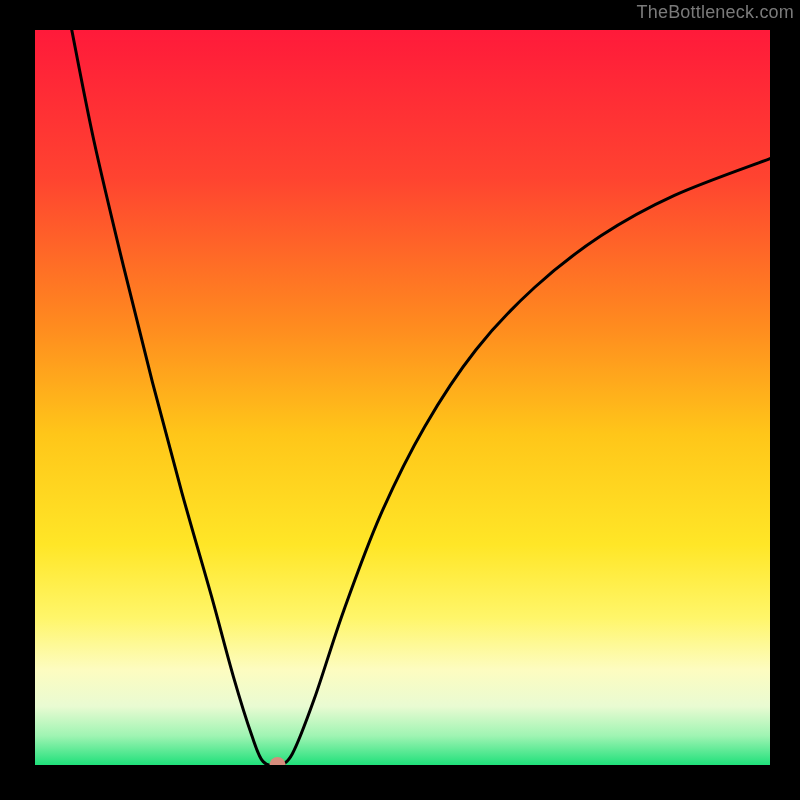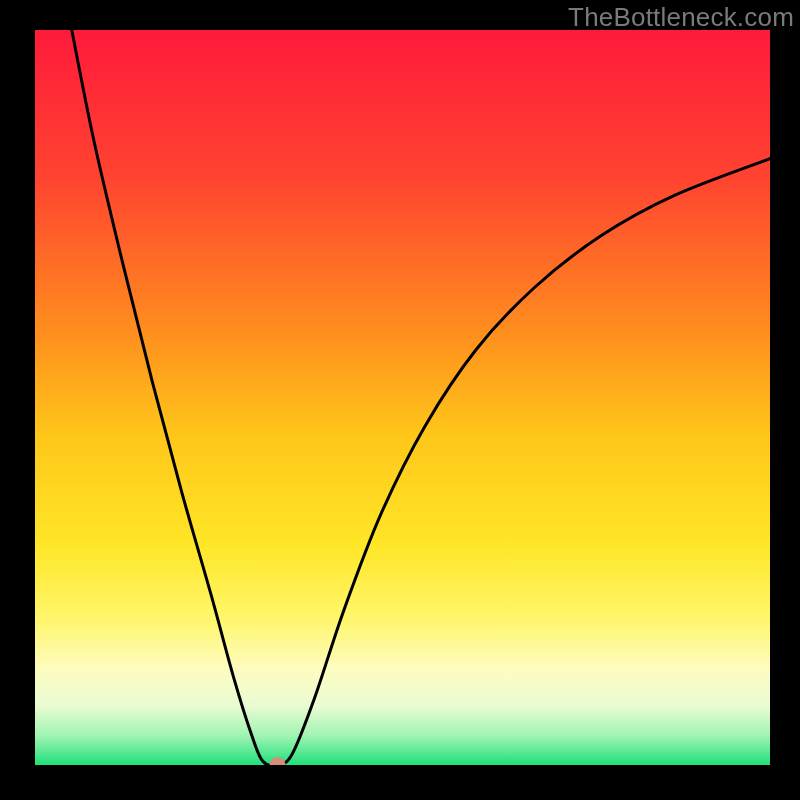--- a/index.html
+++ b/index.html
@@ -15,21 +15,21 @@
     position: relative;
     width: 800px;
     height: 800px;
     background: #000;
   }
   .watermark {
     position: absolute;
     top: 2px;
     right: 6px;
     color: #7a7a7a;
-    font-size: 26px;
+    font-size: 18px;
     font-weight: 500;
     letter-spacing: 0.2px;
     z-index: 5;
   }
   svg {
     position: absolute;
     top: 0;
     left: 0;
   }
 </style>

